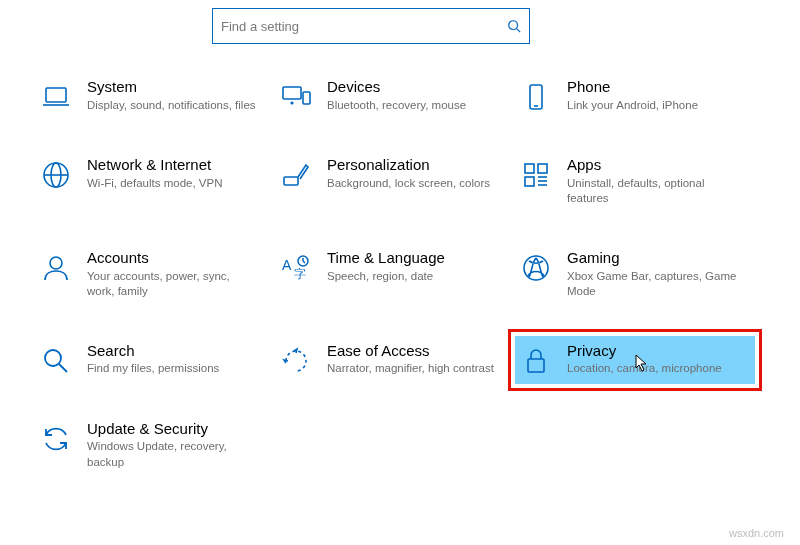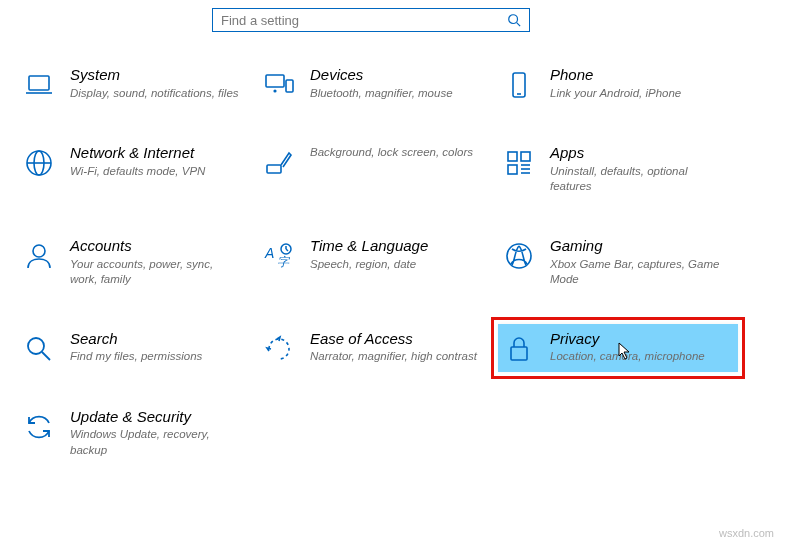--- a/index.html
+++ b/index.html
@@ -10,43 +10,42 @@
     height: 545px;
     overflow: hidden;
     position: relative;
   }
   .search-wrap {
     margin: 8px 0 28px 212px;
     width: 318px;
   }
   .search-box {
     width: 100%;
-    height: 24px;
+    height: 36px;
     border: 1.5px solid #0067c0;
     display: flex;
     align-items: center;
     padding: 0 8px 0 4px;
   }
   .search-box input {
     flex: 1;
     border: none;
     outline: none;
     font-size: 13px;
     color: #6b6b6b;
     padding-left: 4px;
   }
   .search-box input::placeholder { color: #7a7a7a; }
   .search-icon svg { display: block; }
   .grid {
     display: grid;
     grid-template-columns: repeat(3, 240px);
     column-gap: 0;
     row-gap: 30px;
-    padding-left: 18px;
-    font-style: italic;
+    padding-left: 35px;
   }
   .tile {
     display: flex;
     align-items: flex-start;
     padding: 6px 12px 6px 4px;
     gap: 14px;
     cursor: pointer;
     position: relative;
   }
   .tile .icon {
@@ -78,21 +77,21 @@
     box-shadow: 0 0 4px rgba(0,0,0,0.05);
   }
   .cursor {
     position: absolute;
     top: 18px;
     left: 120px;
   }
   .watermark {
     position: absolute;
     bottom: 6px;
-    right: 26px;
+    right: 16px;
     font-size: 11px;
     color: #bdbdbd;
   }
 </style>
 </head>
 <body>
 
 <div class="search-wrap">
   <div class="search-box">
     <input type="text" placeholder="Find a setting" style="">
@@ -123,21 +122,21 @@
   <div class="tile">
     <span class="icon">
       <svg width="32" height="32" viewBox="0 0 32 32" fill="none" stroke="#0067c0" stroke-width="1.6">
           <rect x="3" y="6" width="18" height="12" rx="1"></rect>
           <rect x="23" y="11" width="7" height="12" rx="1"></rect>
           <circle cx="12" cy="22" r="0.8" fill="#0067c0"></circle>
         </svg>
     </span>
     <div class="texts">
       <div class="title">Devices</div>
-      <div class="desc">Bluetooth, magnifier, mouse</div>
+      <div class="desc">Bluetooth, recovery, mouse</div>
     </div>
   </div>
 
   <div class="tile">
     <span class="icon">
       <svg width="32" height="32" viewBox="0 0 32 32" fill="none" stroke="#0067c0" stroke-width="1.6">
           <rect x="10" y="4" width="12" height="24" rx="2"></rect>
           <line x1="14" y1="25" x2="18" y2="25"></line>
         </svg>
     </span>
@@ -162,20 +161,21 @@
   </div>
 
   <div class="tile">
     <span class="icon">
       <svg width="32" height="32" viewBox="0 0 32 32" fill="none" stroke="#0067c0" stroke-width="1.6">
           <rect x="4" y="18" width="14" height="8" rx="1"></rect>
           <path d="M18 18 L26 6 L28 8 L20 20"></path>
         </svg>
     </span>
     <div class="texts">
+      <div class="title">Personalization</div>
       <div class="desc">Background, lock screen, colors</div>
     </div>
   </div>
 
   <div class="tile">
     <span class="icon">
       <svg width="32" height="32" viewBox="0 0 32 32" fill="none" stroke="#0067c0" stroke-width="1.6">
           <rect x="5" y="5" width="9" height="9"></rect>
           <rect x="18" y="5" width="9" height="9"></rect>
           <rect x="5" y="18" width="9" height="9"></rect>

